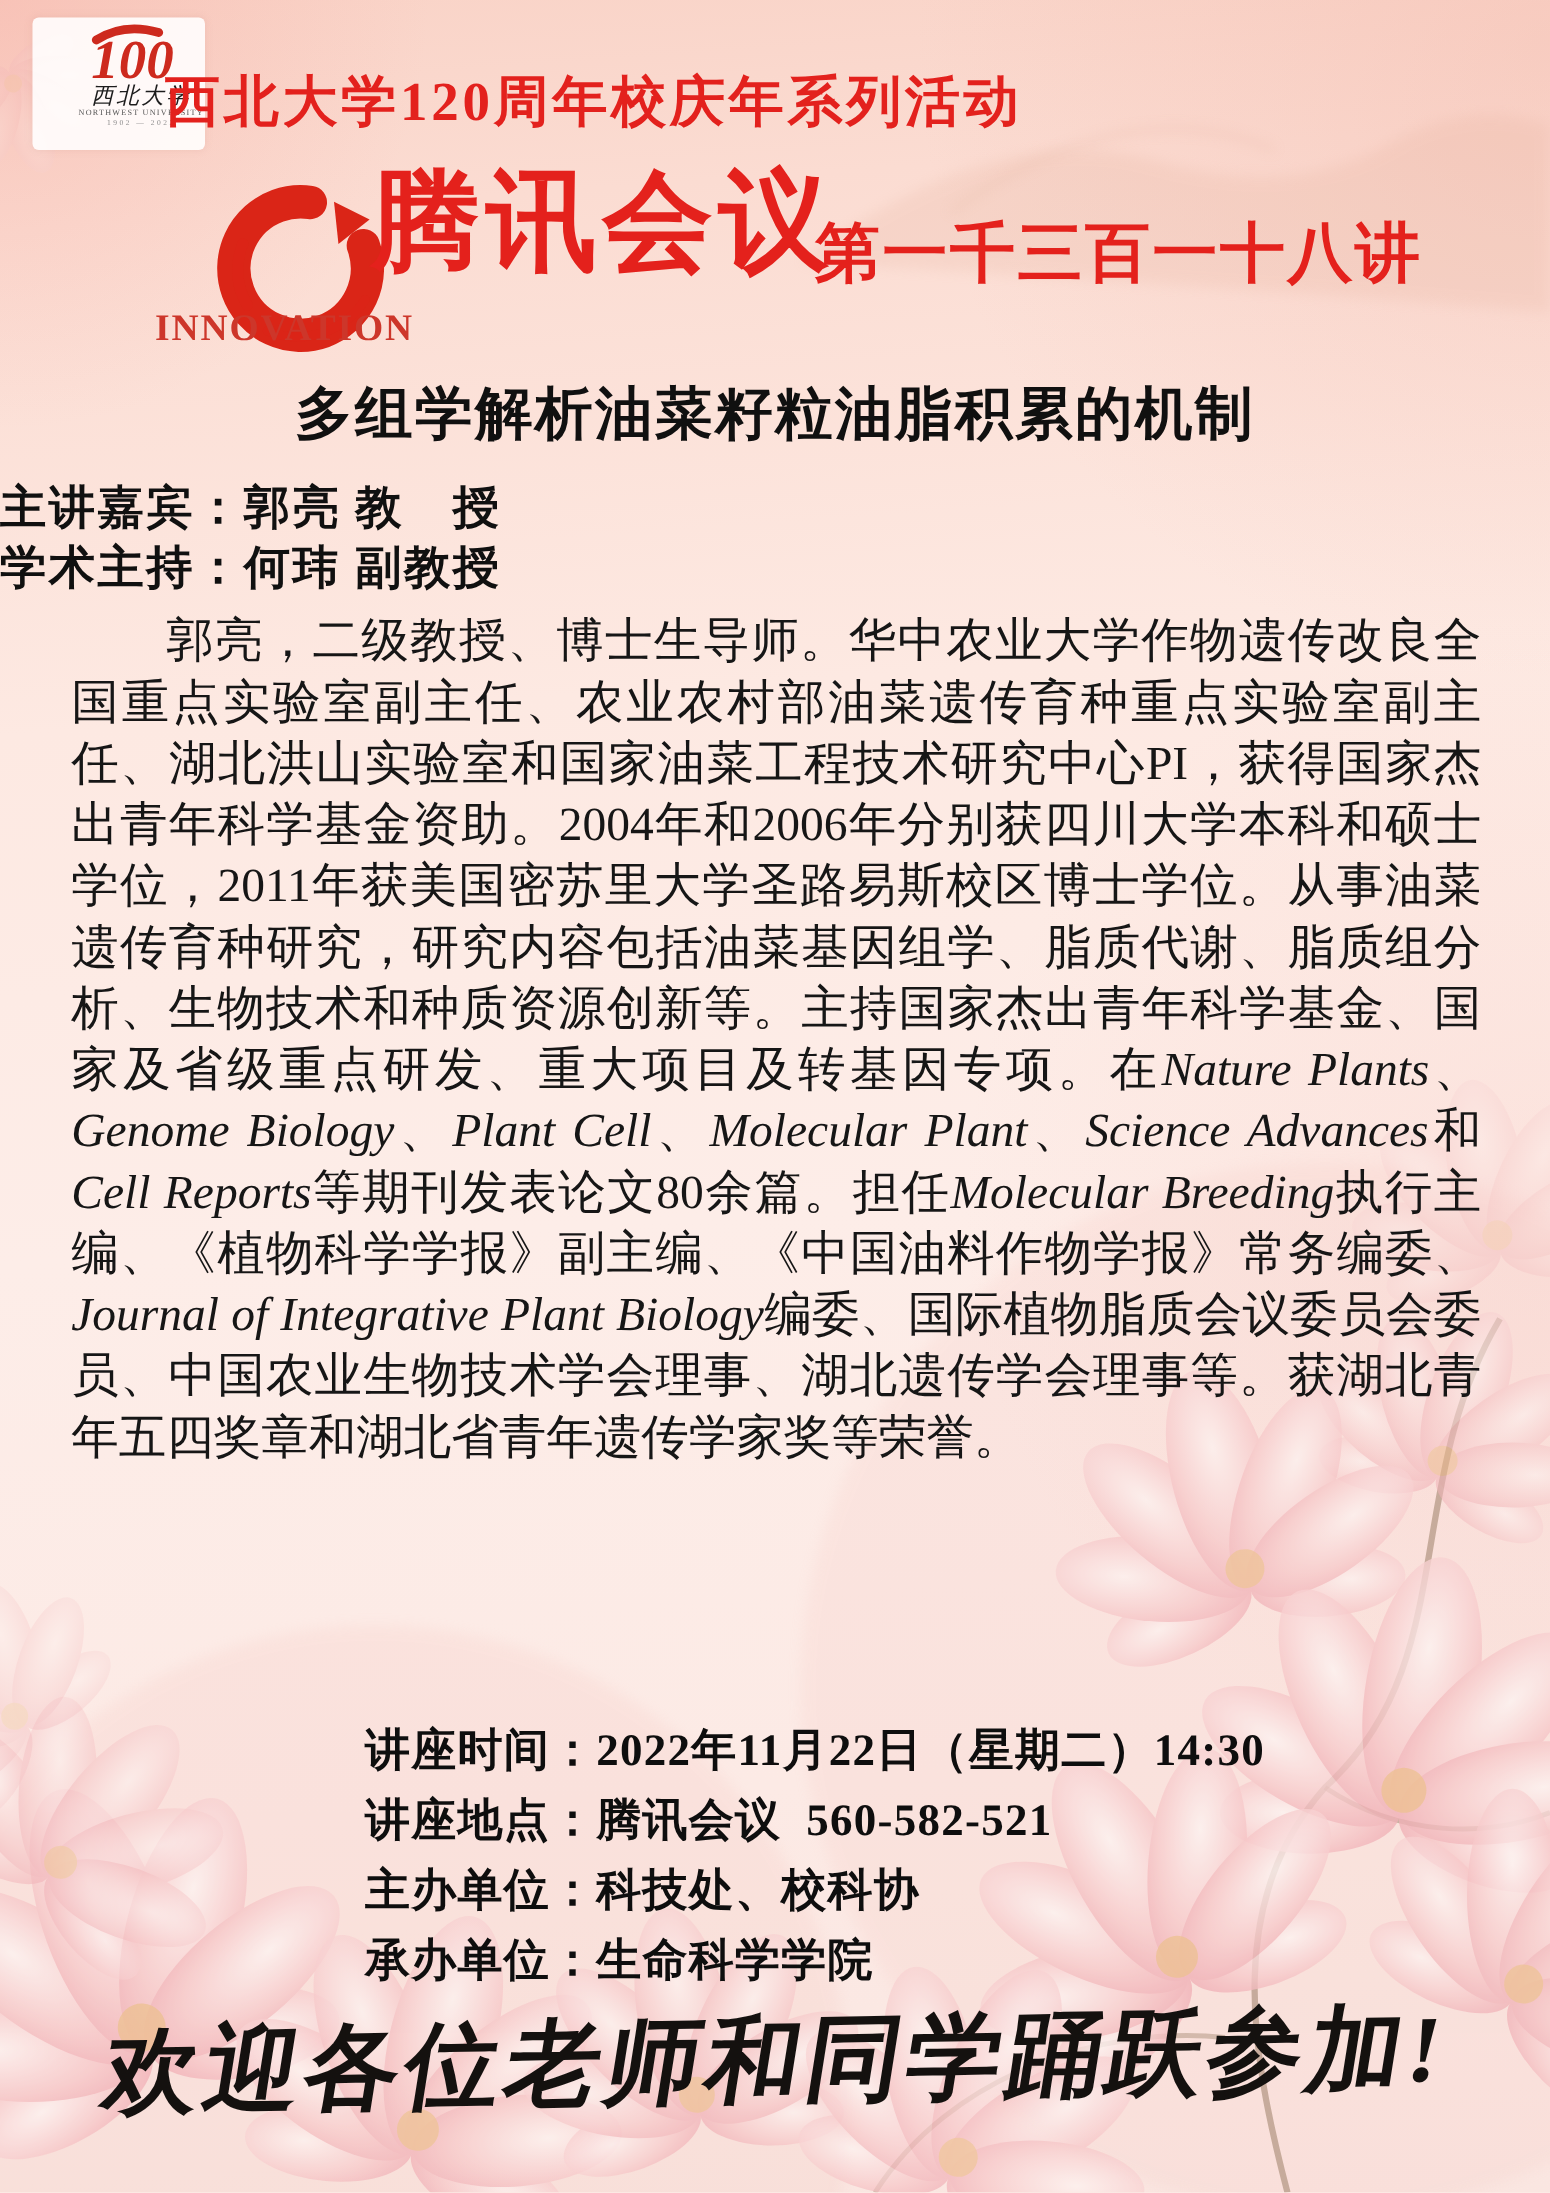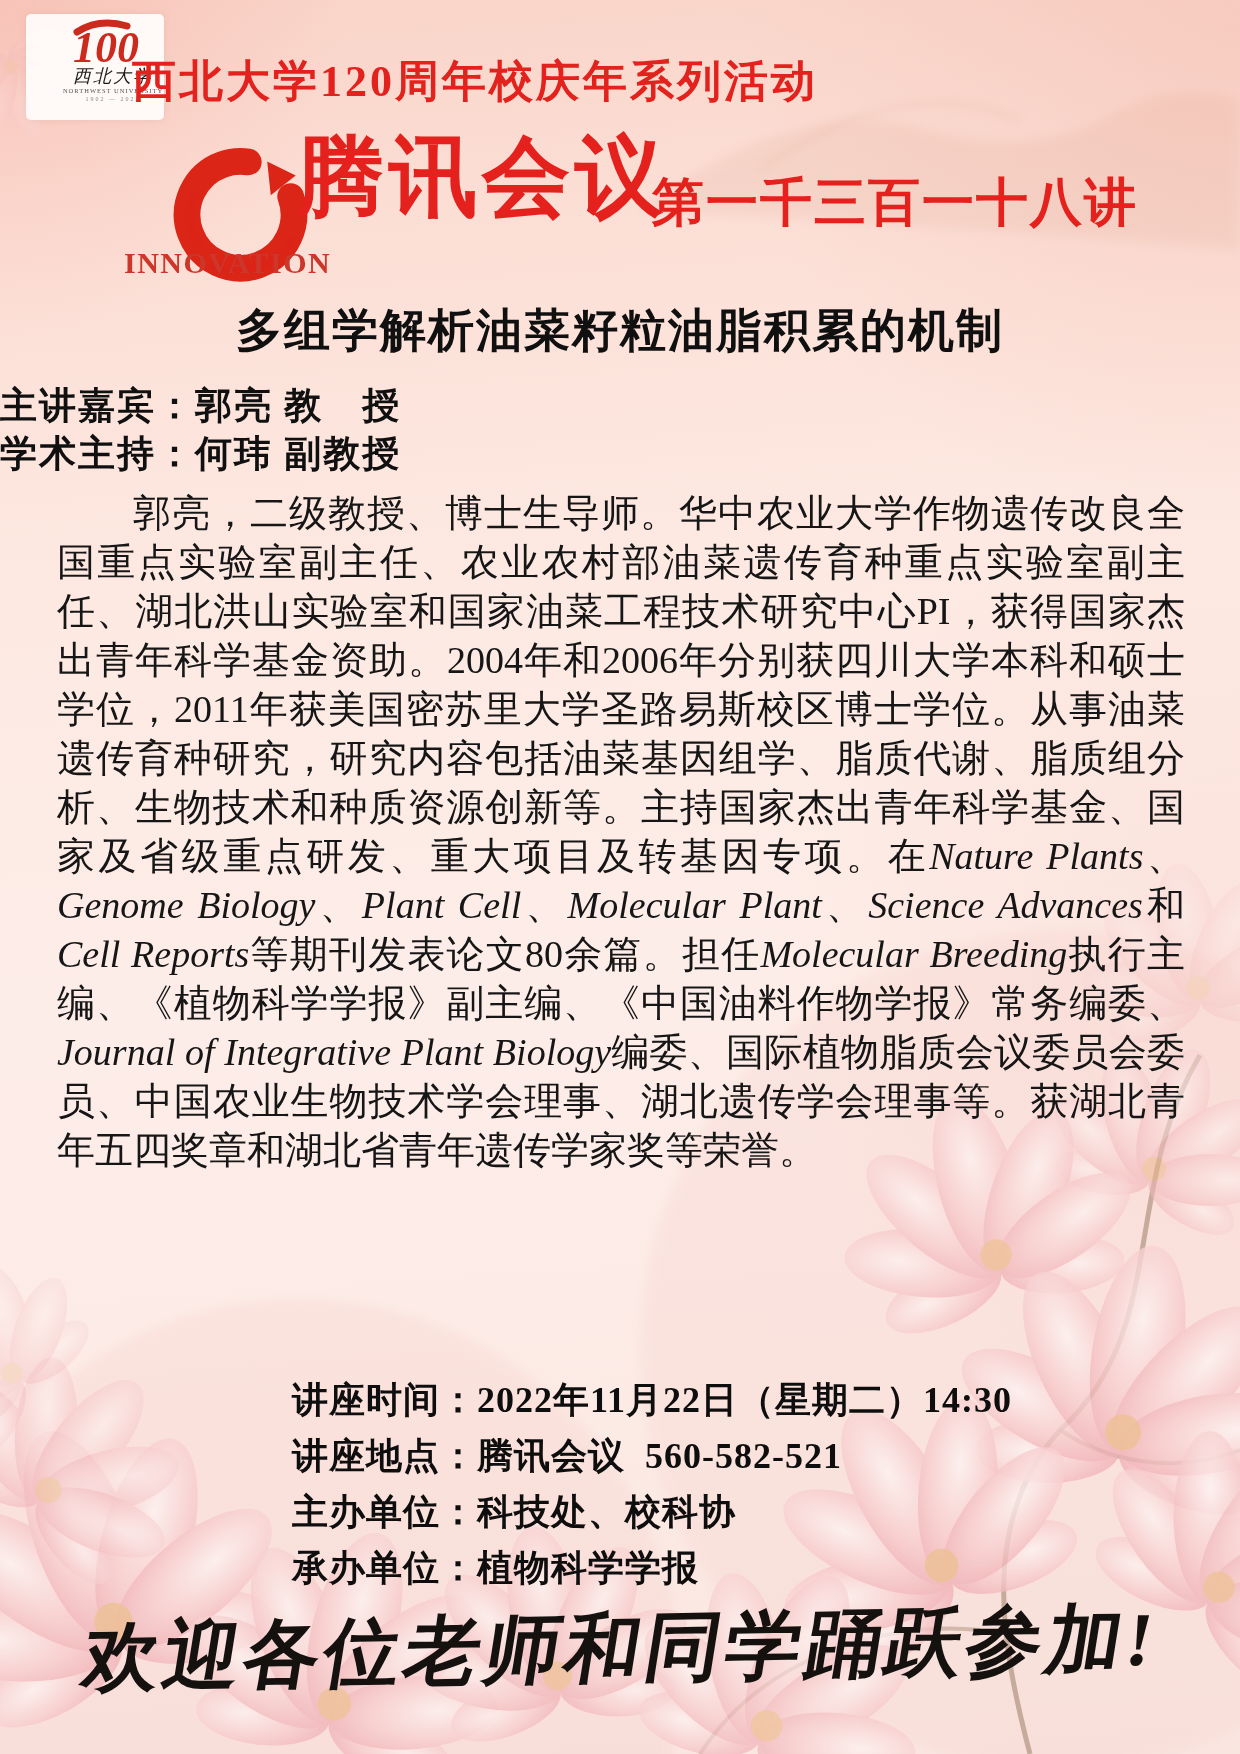--- a/index.html
+++ b/index.html
@@ -203,19 +203,19 @@
     <div class="detail-row">
       <span class="d-label">讲座地点：</span>
         <span class="d-value">腾讯会议  560-582-521</span>
     </div>
     <div class="detail-row">
       <span class="d-label">主办单位：</span>
         <span class="d-value">科技处、校科协</span>
     </div>
     <div class="detail-row">
       <span class="d-label">承办单位：</span>
-        <span class="d-value">植物科学学报</span>
+        <span class="d-value">生命科学学院</span>
     </div>
   </div>
 
   <div class="layer welcome">欢迎各位老师和同学踊跃参加!</div>
 
 </div>
 
 </body></html>

